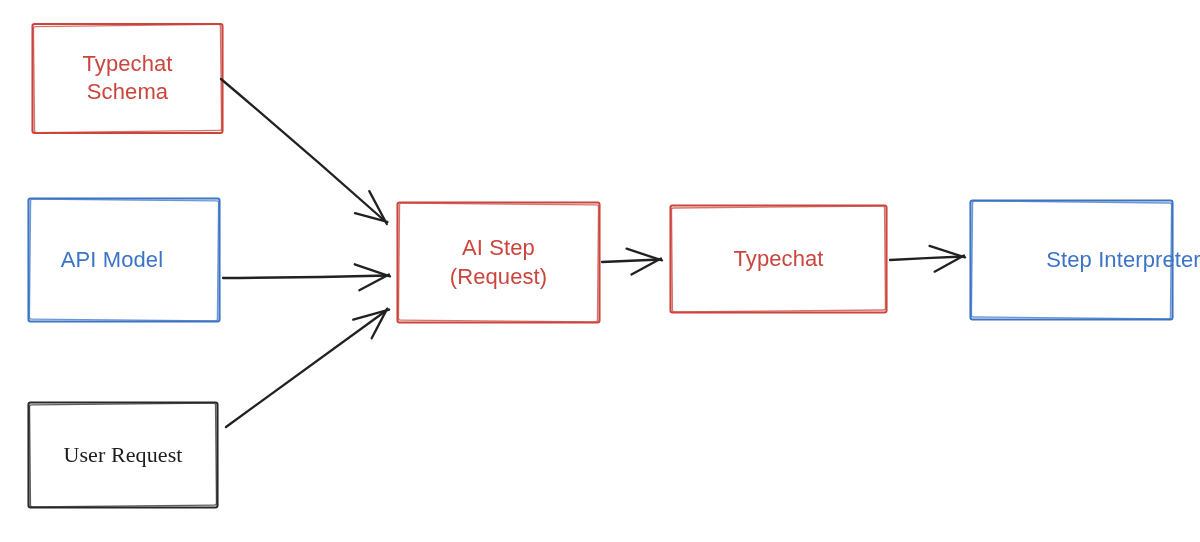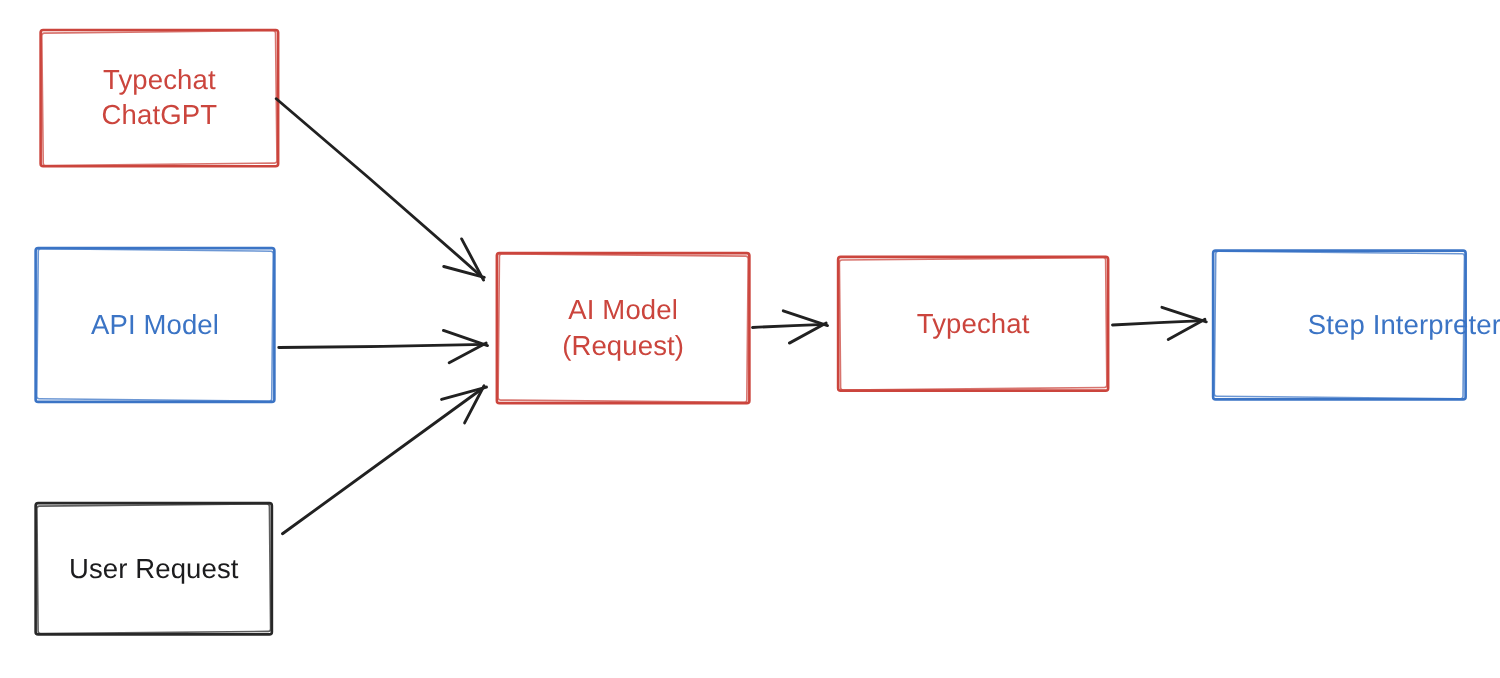--- a/index.html
+++ b/index.html
@@ -39,21 +39,21 @@
     align-items: center;
     justify-content: center;
     text-align: center;
     font-size: 22px;
     line-height: 28.5px;
     letter-spacing: 0.1px;
     pointer-events: none;
   }
   .c-red   { color: #cb453d; }
   .c-blue  { color: #3b74c5; }
-  .c-black { color: #1c1c1e; }
+  .c-black { color: #1c1c1e; font-family: Liberation Serif, serif; }
 </style>
 </head>
 <body>
 
 <div class="canvas">
 
   <svg class="draw-layer" width="1200" height="542" viewBox="0 0 1200 542">
     <defs>
       <marker id="arrowhead" viewBox="-42 -22 50 44" markerWidth="50" markerHeight="44" refX="0" refY="0" orient="auto" markerUnits="userSpaceOnUse">
         <path d="M -33 -12 L 2 1 M -29 14 L 1 -1" fill="none" stroke="#212121" stroke-width="2.3" stroke-linecap="round"></path>
@@ -92,33 +92,33 @@
 
     <path class="edge" d="M 221 79 Q 305 150 386 222" marker-end="url(#arrowhead)"></path>
     <path class="edge" d="M 223 278 Q 305 277.5 388 275.5" marker-end="url(#arrowhead)"></path>
     <path class="edge" d="M 226 427 Q 308 367 387 310" marker-end="url(#arrowhead)"></path>
     <path class="edge" d="M 602 262 Q 631 260.5 660 259.5" marker-end="url(#arrowhead)"></path>
     <path class="edge" d="M 890 260 Q 926 258 963 256.5" marker-end="url(#arrowhead)"></path>
   </svg>
 
   <div class="node-label c-red" style="left:32px; top:23px; width:191px; height:110px;">
     <span>Typechat</span>
-    <span>ChatGPT</span>
+    <span>Schema</span>
   </div>
 
-  <div class="node-label c-blue" style="left:28px; top:198px; width:192px; height:124px;align-items:center;">
+  <div class="node-label c-blue" style="left:16px; top:198px; width:192px; height:124px;align-items:center;">
     <span>API Model</span>
   </div>
 
   <div class="node-label c-black" style="left:28px; top:402px; width:190px; height:106px;">
     <span>User Request</span>
   </div>
 
   <div class="node-label c-red" style="left:397px; top:202px; width:203px; height:121px;">
-    <span>AI Model</span>
+    <span>AI Step</span>
     <span>(Request)</span>
   </div>
 
   <div class="node-label c-red" style="left:670px; top:205px; width:217px; height:108px;">
     <span>Typechat</span>
   </div>
 
   <div class="node-label c-blue" style="left:1022px; top:200px; width:203px; height:120px;">
     <span>Step Interpreter</span>
   </div>

